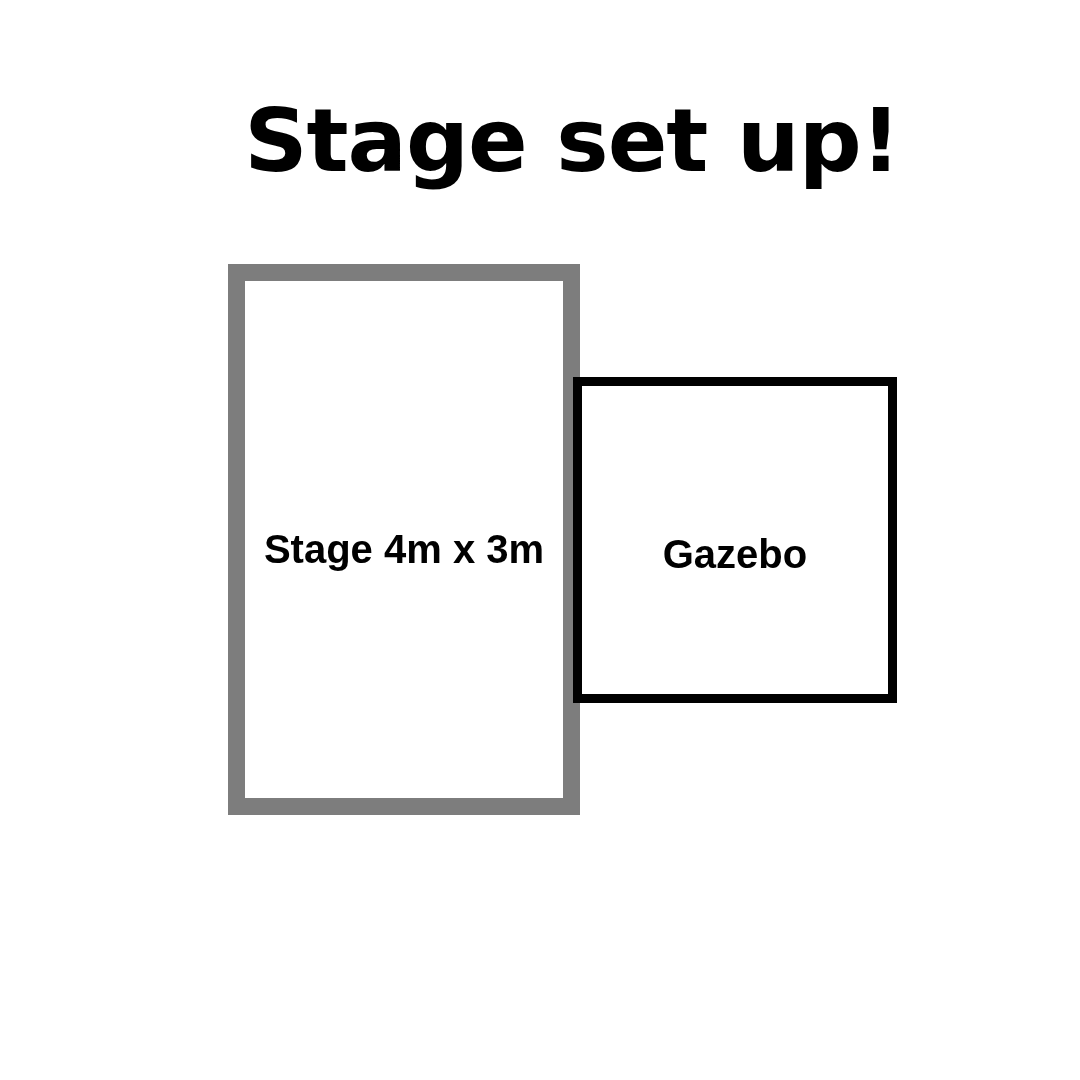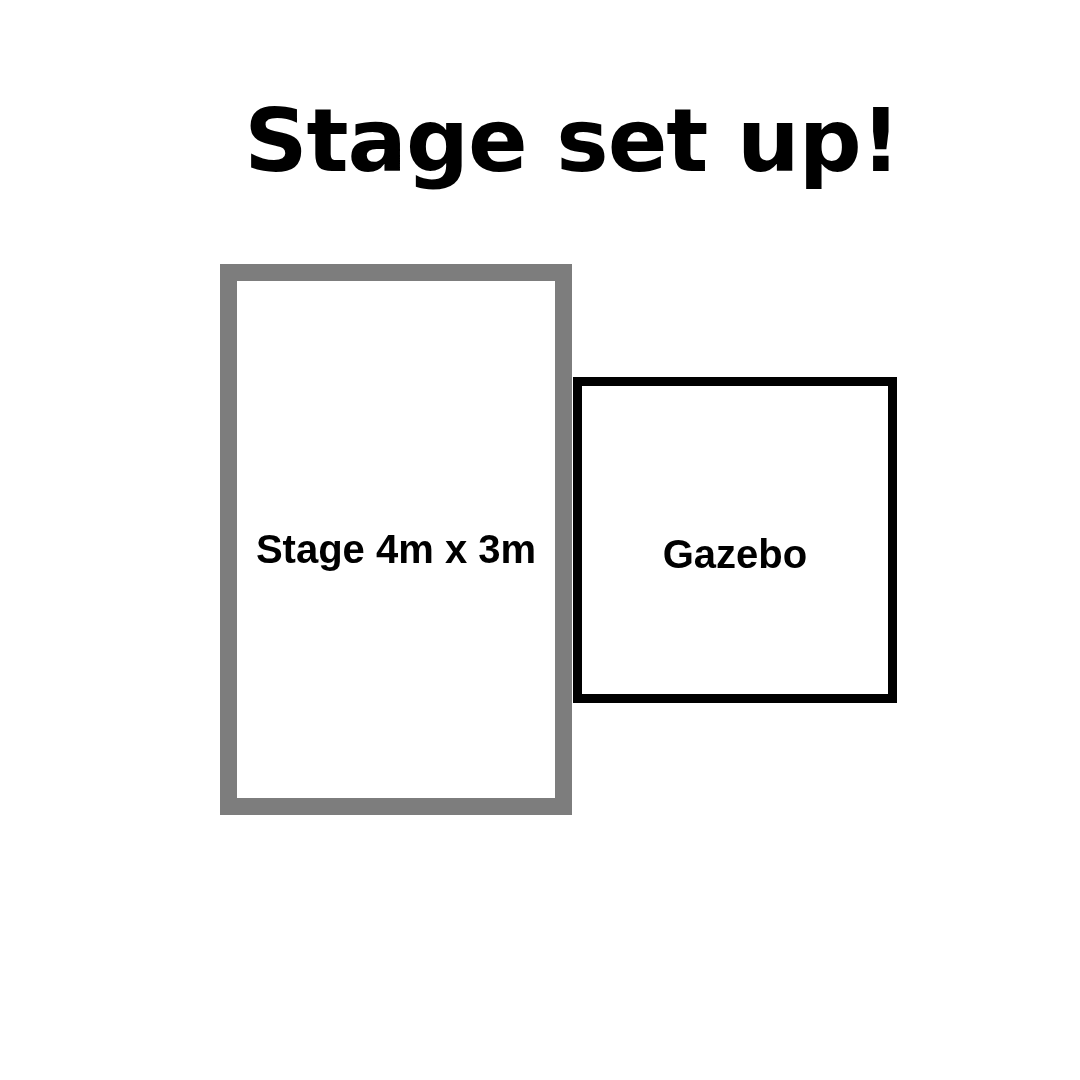--- a/index.html
+++ b/index.html
@@ -43,21 +43,21 @@
   .shape {
     position: absolute;
     background: var(--background);
     display: flex;
     align-items: center;
     justify-content: center;
     text-align: center;
   }
 
   .stage-rect {
-    left: 188px;
+    left: 196px;
     top: 232px;
     width: 352px;
     height: 551px;
     border: 17px solid var(--stage-border);
     z-index: 1;
   }
 
   .gazebo-rect {
     left: 541px;
     top: 345px;

